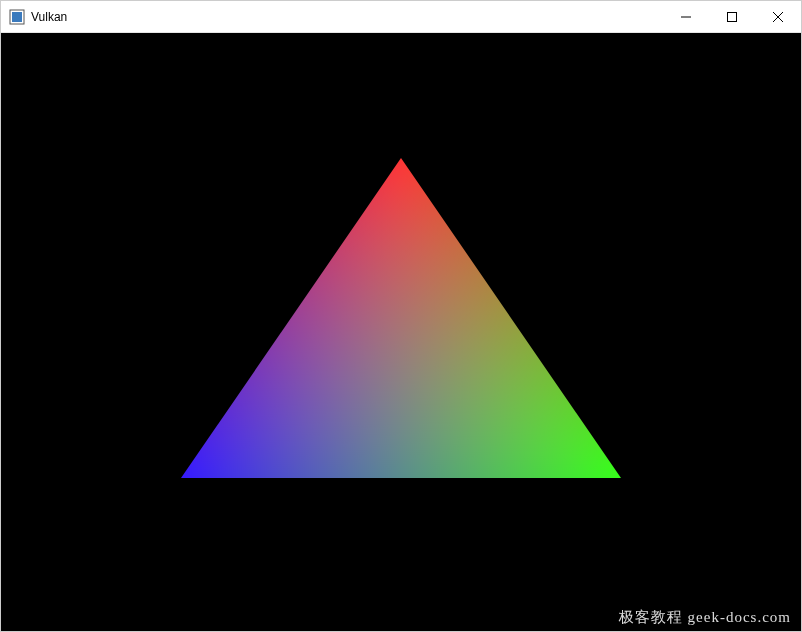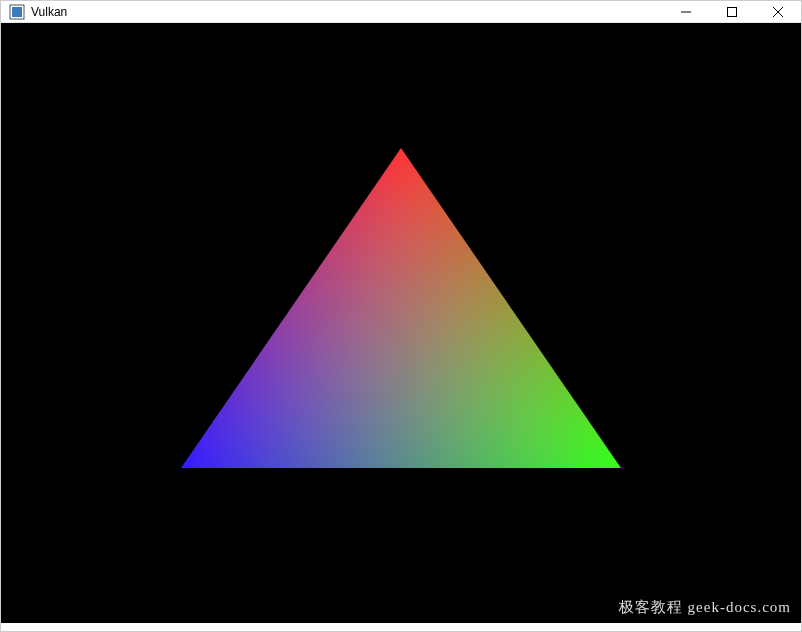--- a/index.html
+++ b/index.html
@@ -10,21 +10,21 @@
     body {
       width: 802px;
       height: 632px;
       background: #fff;
       font-family: "Segoe UI", Tahoma, sans-serif;
       border: 1px solid #ccc;
       overflow: hidden;
       position: relative;
     }
     .titlebar {
-      height: 22px;
+      height: 32px;
       background: #ffffff;
       display: flex;
       align-items: center;
       justify-content: space-between;
       border-bottom: 1px solid #e5e5e5;
     }
     .titlebar-left {
       display: flex;
       align-items: center;
       padding-left: 8px;

